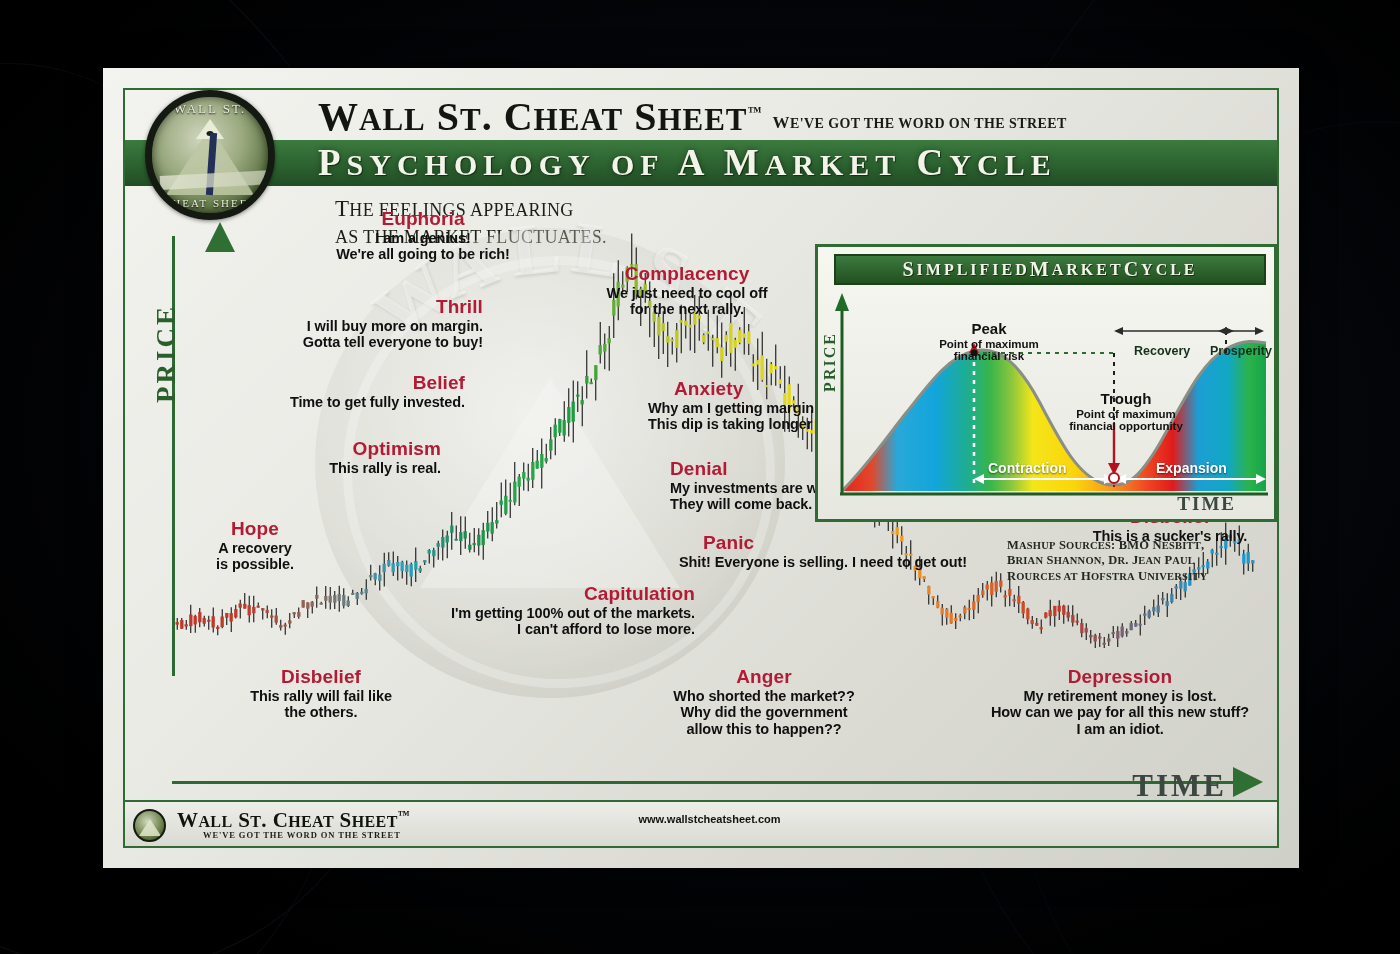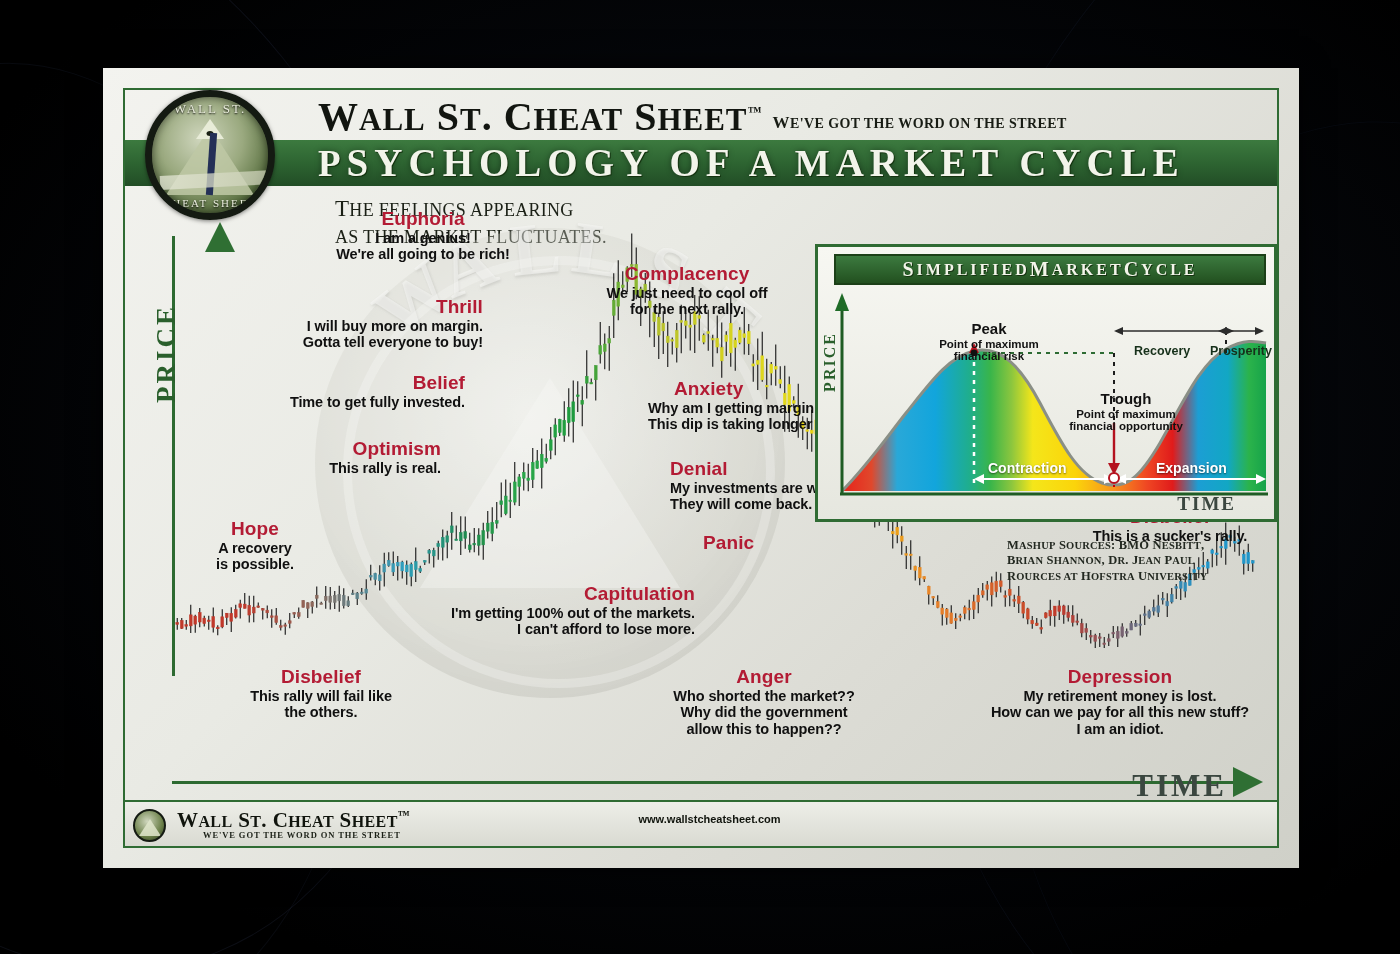--- a/index.html
+++ b/index.html
@@ -84,21 +84,21 @@
     position:absolute; left:22px; top:72px; right:22px; height:46px;
     background:linear-gradient(180deg,#3c7a3f 0%,#2c6230 55%,#224d26 100%);
   }
   .greenband .bigtitle {
     position:absolute; left:193px; top:50%; transform:translateY(-52%);
     font-family:"Liberation Serif", serif; font-weight:bold; color:#f2f4ea;
     font-size:37px; letter-spacing:6px;
     text-shadow:1px 1px 0 #14330f, 0 0 6px rgba(0,0,0,.4);
     white-space:nowrap;
   }
-  .greenband .bigtitle .sc{ font-size:39px; }
+  .greenband .bigtitle .sc{ font-size:30px; }
 
   .subhead {
     position:absolute; left:232px; top:128px; width:460px;
     font-family:"Liberation Serif", serif; font-weight:normal; color:#1b2016;
     font-size:23px; line-height:1.16; letter-spacing:.3px;
   }
   .subhead .sc { font-size:18px; }
 
   
   #chartarea { position:absolute; left:22px; top:150px; right:22px; bottom:70px; }
@@ -815,20 +815,21 @@
       </div>
 
       <div class="ann ta-l" style="left:545px; top:240px; width:350px;">
         <div class="h">Denial</div>
         <div class="b">My investments are with great companies.</div>
         <div class="b">They will come back.</div>
       </div>
 
       <div class="ann ta-l" style="left:554px; top:314px; width:360px;">
         <div class="h" style="margin-left:24px;">Panic</div>
+        <div class="b">Shit! Everyone is selling. I need to get out!</div>
       </div>
 
       <div class="ann ta-r" style="left:260px; top:365px; width:310px;">
         <div class="h">Capitulation</div>
         <div class="b">I'm getting 100% out of the markets.</div>
         <div class="b">I can't afford to lose more.</div>
       </div>
 
       <div class="ann ta-c" style="left:524px; top:448px; width:230px;">
         <div class="h">Anger</div>

